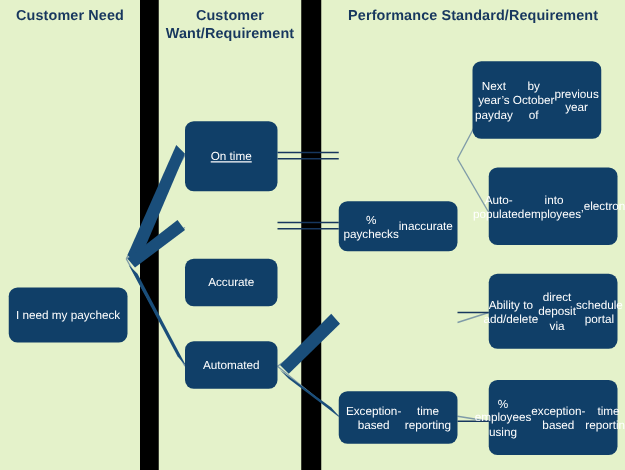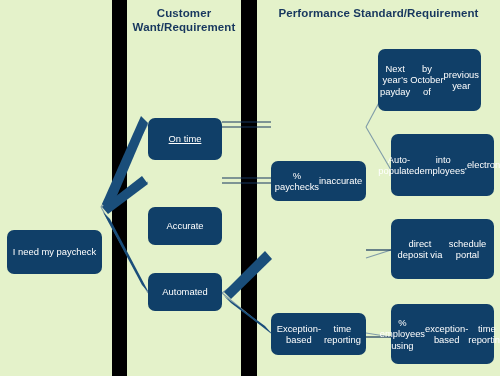--- a/index.html
+++ b/index.html
@@ -108,29 +108,30 @@
       <polygon points="102,207 142,176 148,184 108,214"></polygon>
       <polygon points="103,212 142,285 149,293 110,219"></polygon>
       <polygon points="224,292 265,251 272,259 231,299"></polygon>
       <polygon points="224,296 265,326 272,334 231,303"></polygon>
     </g>
   </svg>
 
   <div class="divider" id="divider-1"></div>
   <div class="divider" id="divider-2"></div>
 
+  <div class="col-header" id="hdr-need">Customer Need</div>
   <div class="col-header" id="hdr-want">
     <div>Customer</div>
     <div>Want/Requirement</div>
   </div>
   <div class="col-header" id="hdr-perf">Performance Standard/Requirement</div>
 
   <div class="node" style="left:7px; top:185px; width:95px; height:44px;margin-top:45px;">I need my paycheck</div>
 
-  <div class="node" style="left:148px; top:118px; width:74px; height:42px;text-decoration:underline;">On time</div>
+  <div class="node" style="left:148px; top:97px; width:74px; height:56px;text-decoration:underline;">On time</div>
   <div class="node" style="left:148px; top:161px; width:74px; height:38px;margin-top:46px;">Accurate</div>
   <div class="node" style="left:148px; top:273px; width:74px; height:38px;">Automated</div>
 
   <div class="node" style="left:271px; top:161px; width:95px; height:40px;">
       <div>% paychecks</div>
       <div>inaccurate</div>
     </div>
   <div class="node" style="left:271px; top:313px; width:95px; height:42px;">
       <div>Exception-based</div>
       <div>time reporting</div>
@@ -141,20 +142,21 @@
       <div>by October of</div>
       <div>previous year</div>
     </div>
   <div class="node" style="left:391px; top:134px; width:103px; height:62px;padding-left:45px;">
       <div>Auto-populated</div>
       <div>into employees’</div>
       <div>electronic</div>
       <div>calendars</div>
     </div>
   <div class="node" style="left:391px; top:219px; width:103px; height:60px;">
+      <div>Ability to add/delete</div>
       <div>direct deposit via</div>
       <div>schedule portal</div>
     </div>
   <div class="node" style="left:391px; top:304px; width:103px; height:60px;">
       <div>% employees using</div>
       <div>exception-based</div>
       <div>time reporting</div>
     </div>
 
 </div>

